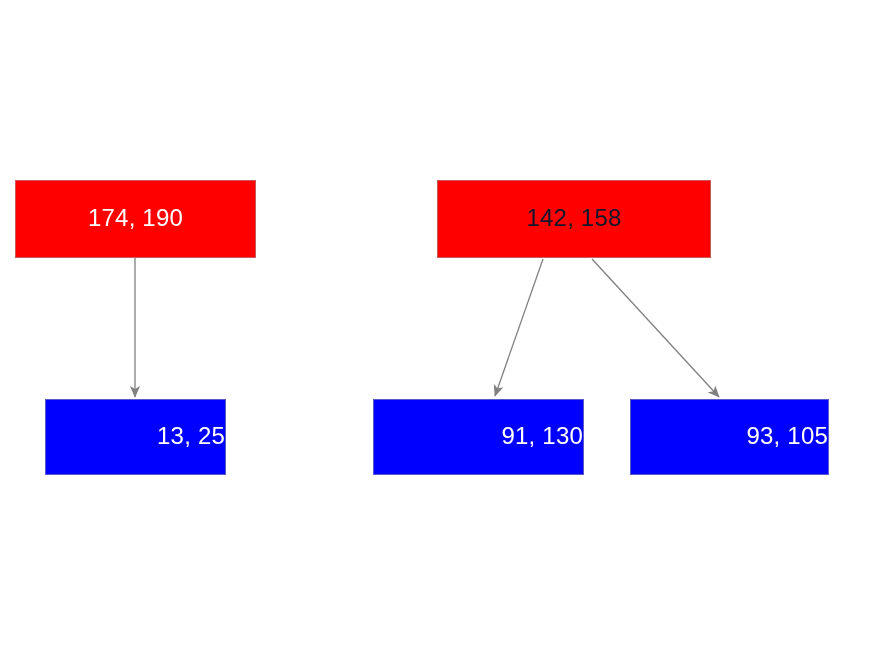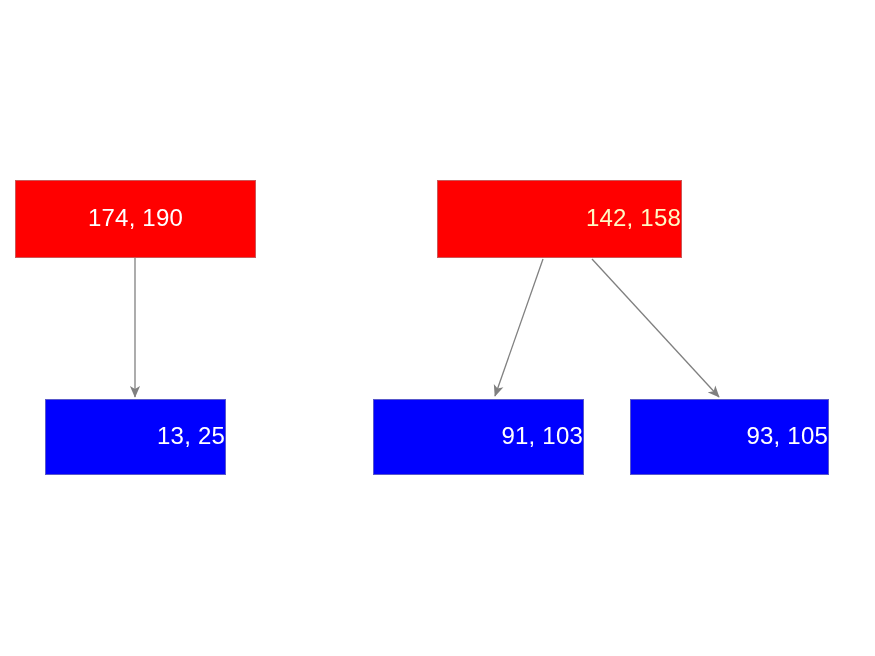--- a/index.html
+++ b/index.html
@@ -62,29 +62,29 @@
         <line x1="135" y1="258" x2="135" y2="397" stroke="#808080" stroke-width="1.3" marker-end="url(#arrowhead)"></line>
         <line x1="543" y1="259" x2="495" y2="396" stroke="#808080" stroke-width="1.3" marker-end="url(#arrowhead)"></line>
         <line x1="592" y1="259" x2="719" y2="397" stroke="#808080" stroke-width="1.3" marker-end="url(#arrowhead)"></line>
       </g>
   </svg>
 
   <div class="node level-root" style="left: 15px; top: 180px; width: 241px; height: 78px; background: rgb(255, 0, 0); color: rgb(255, 255, 255);">
     <span class="node-label">174, 190</span>
   </div>
 
-  <div class="node level-root" style="left: 437px; top: 180px; width: 245px; height: 78px; background: rgb(255, 0, 0); color: #fef9c3; justify-content: flex-end;">
+  <div class="node level-root" style="left: 437px; top: 180px; width: 274px; height: 78px; background: rgb(255, 0, 0); color: #0f172a;">
     <span class="node-label">142, 158</span>
   </div>
 
   <div class="node level-leaf" style="left: 45px; top: 399px; width: 181px; height: 76px; background: rgb(0, 0, 255); color: rgb(255, 255, 255);">
     <span class="node-label">13, 25</span>
   </div>
 
   <div class="node level-leaf" style="left: 373px; top: 399px; width: 211px; height: 76px; background: rgb(0, 0, 255); color: rgb(255, 255, 255);">
-    <span class="node-label">91, 103</span>
+    <span class="node-label">91, 130</span>
   </div>
 
   <div class="node level-leaf" style="left: 630px; top: 399px; width: 199px; height: 76px; background: rgb(0, 0, 255); color: rgb(255, 255, 255);">
     <span class="node-label">93, 105</span>
   </div>
 
 </div>
 
 </body></html>

